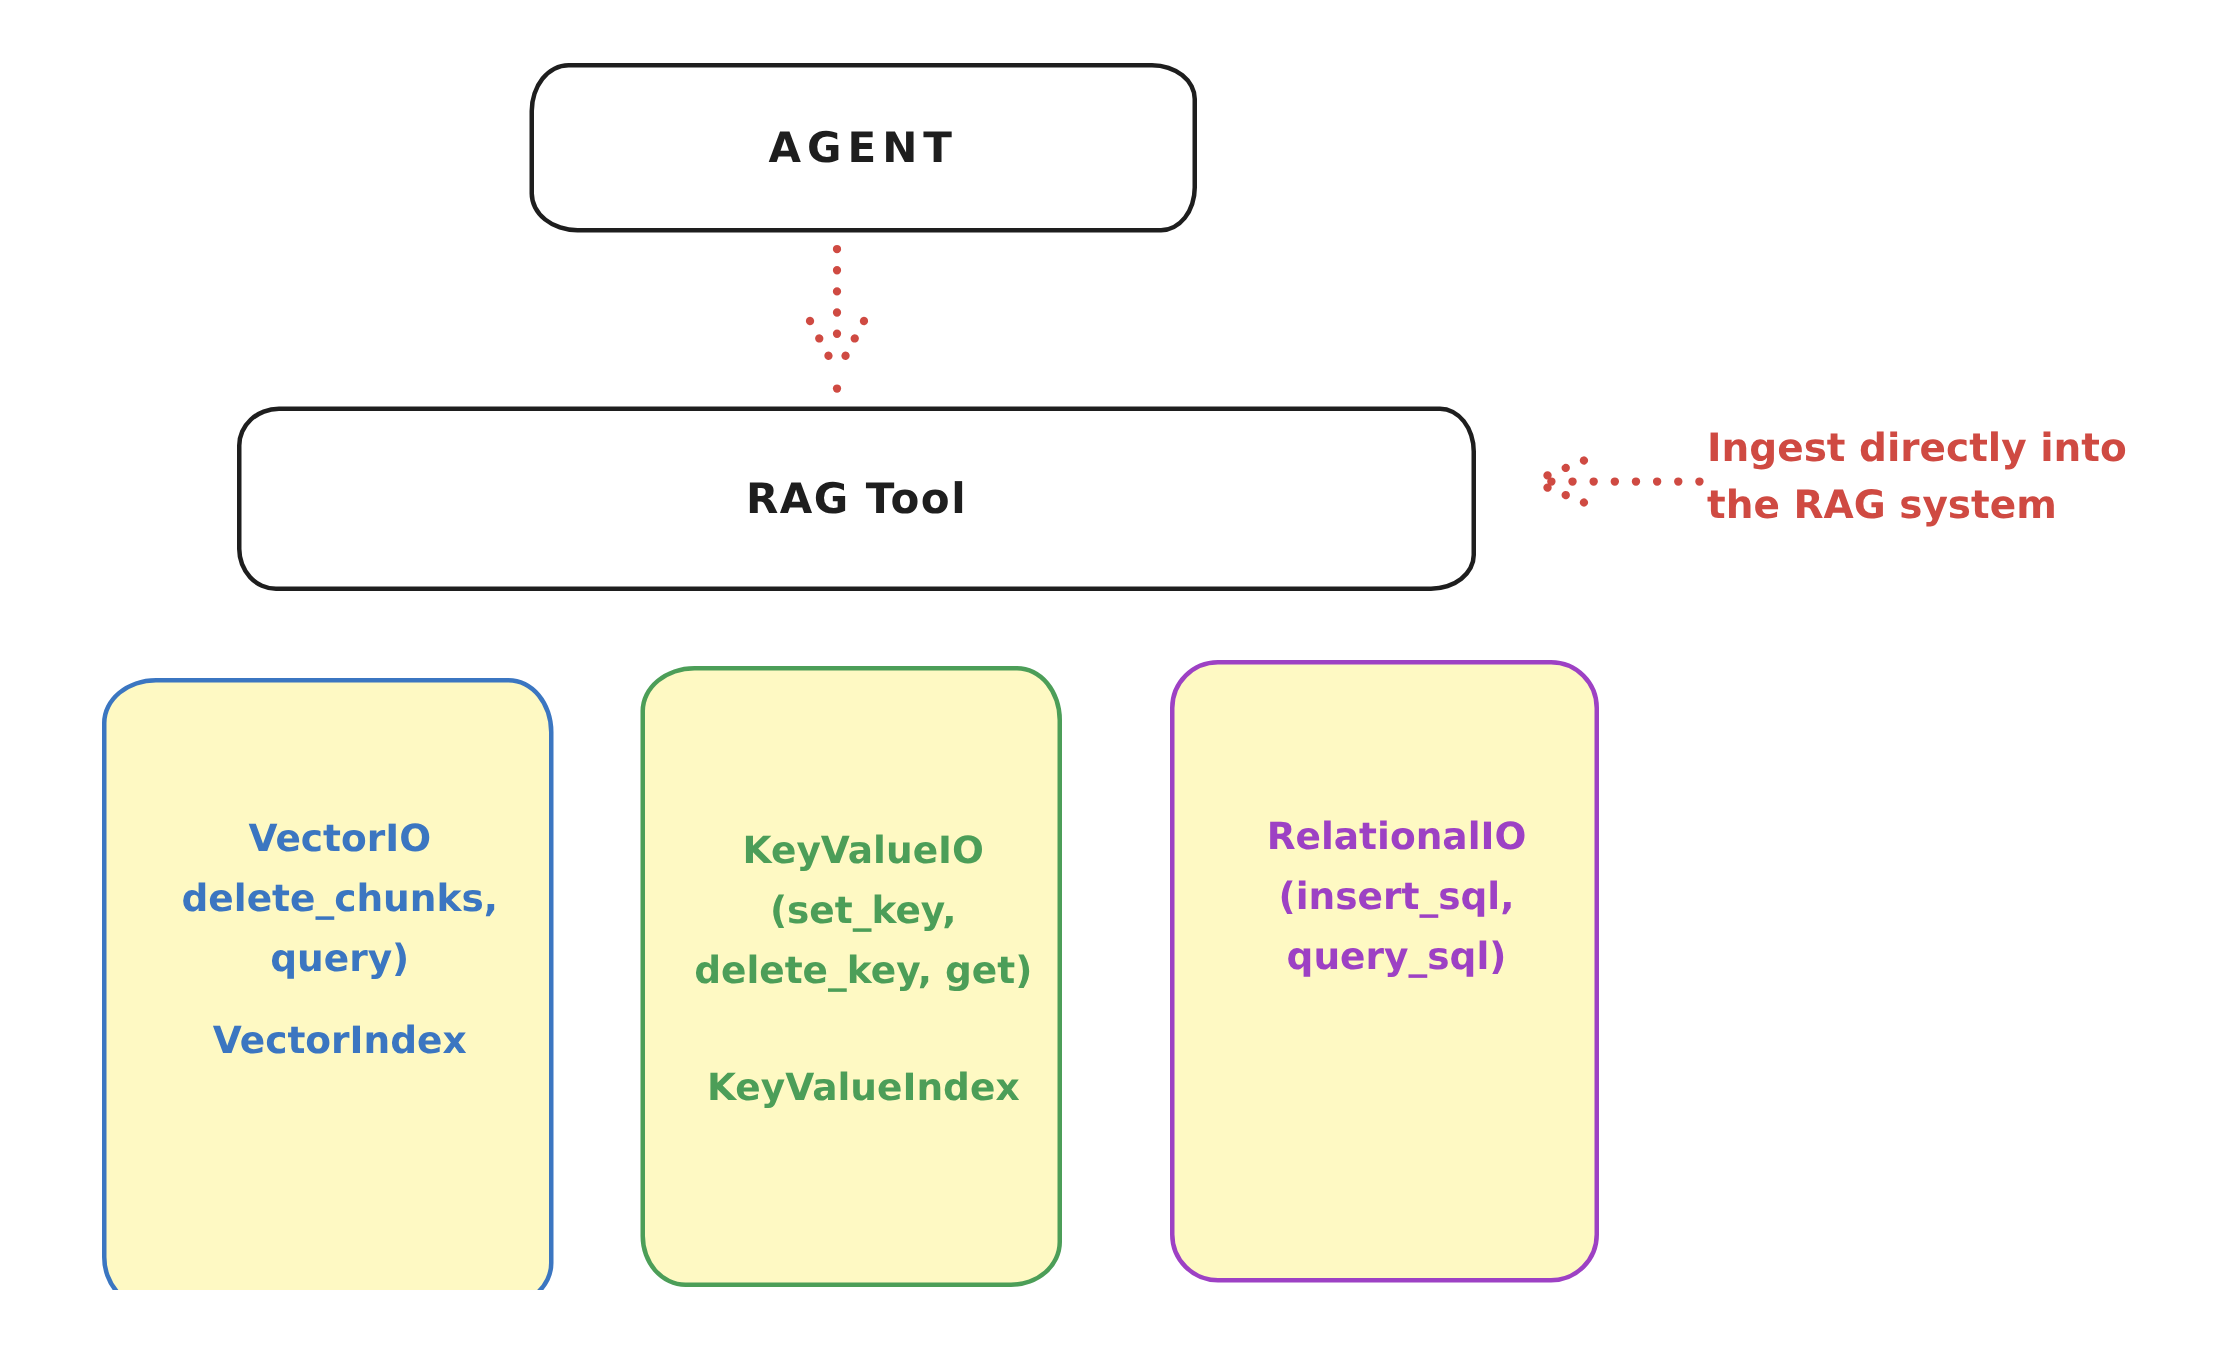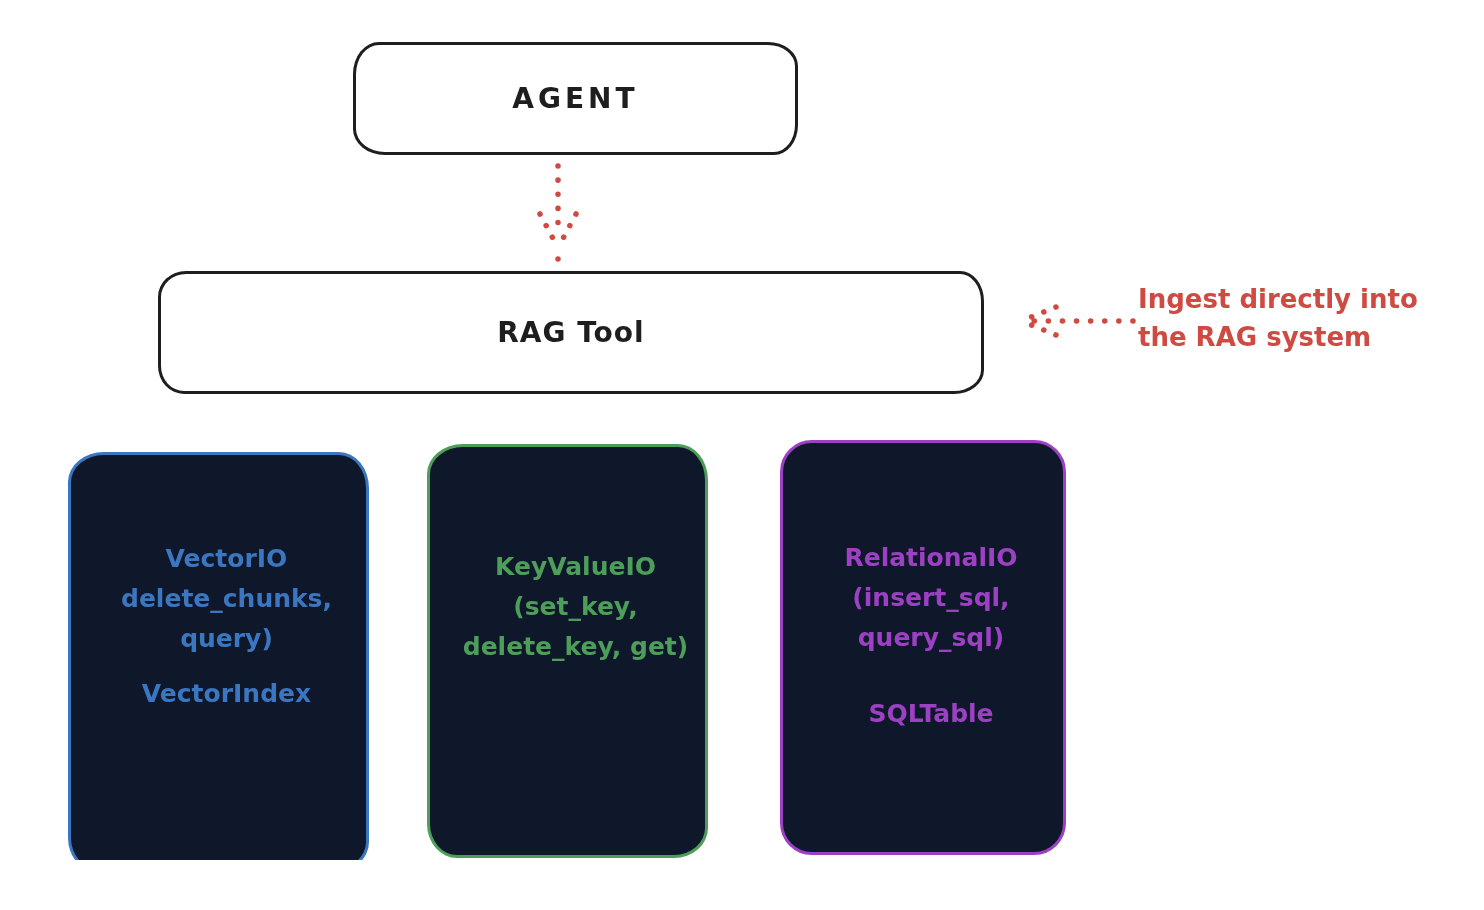--- a/index.html
+++ b/index.html
@@ -31,21 +31,21 @@
   }
   .rag-box {
     left: 158px; top: 271px; width: 826px; height: 123px;
     border-radius: 28px 24px 30px 26px / 26px 30px 24px 28px;
     font-size: 28px; font-weight: bold; letter-spacing: 1px;
   }
 
   
   .io-box {
     position: absolute;
-    background: #0f172a;
+    background: #fef9c3;
     border: 3.5px solid var(--c, #333);
     color: var(--c, #333);
     border-radius: 36px 30px 34px 30px / 30px 36px 30px 34px;
     text-align: center;
     font-weight: bold;
     font-size: 25px;
     line-height: 40px;
     padding-left: 16px;
   }
   .io-box-vector   { left: 68px;  top: 452px; width: 301px; height: 420px; padding-top: 84px; }
@@ -116,22 +116,22 @@
     <div>VectorIO</div>
     <div>delete_chunks,</div>
     <div>query)</div>
     <div class="io-index-vector">VectorIndex</div>
   </div>
 
   <div class="io-box io-box-keyvalue" style="--c: #4c9e58;">
     <div>KeyValueIO</div>
     <div>(set_key,</div>
     <div>delete_key, get)</div>
+    <div class="io-index-keyvalue">KeyValueIndex</div>
   </div>
 
   <div class="io-box io-box-relational" style="--c: #9d41c4;">
     <div>RelationalIO</div>
     <div>(insert_sql,</div>
     <div>query_sql)</div>
-    <div class="io-index-relational">SQLTable</div>
   </div>
 
 </div>
 
 </body></html>

